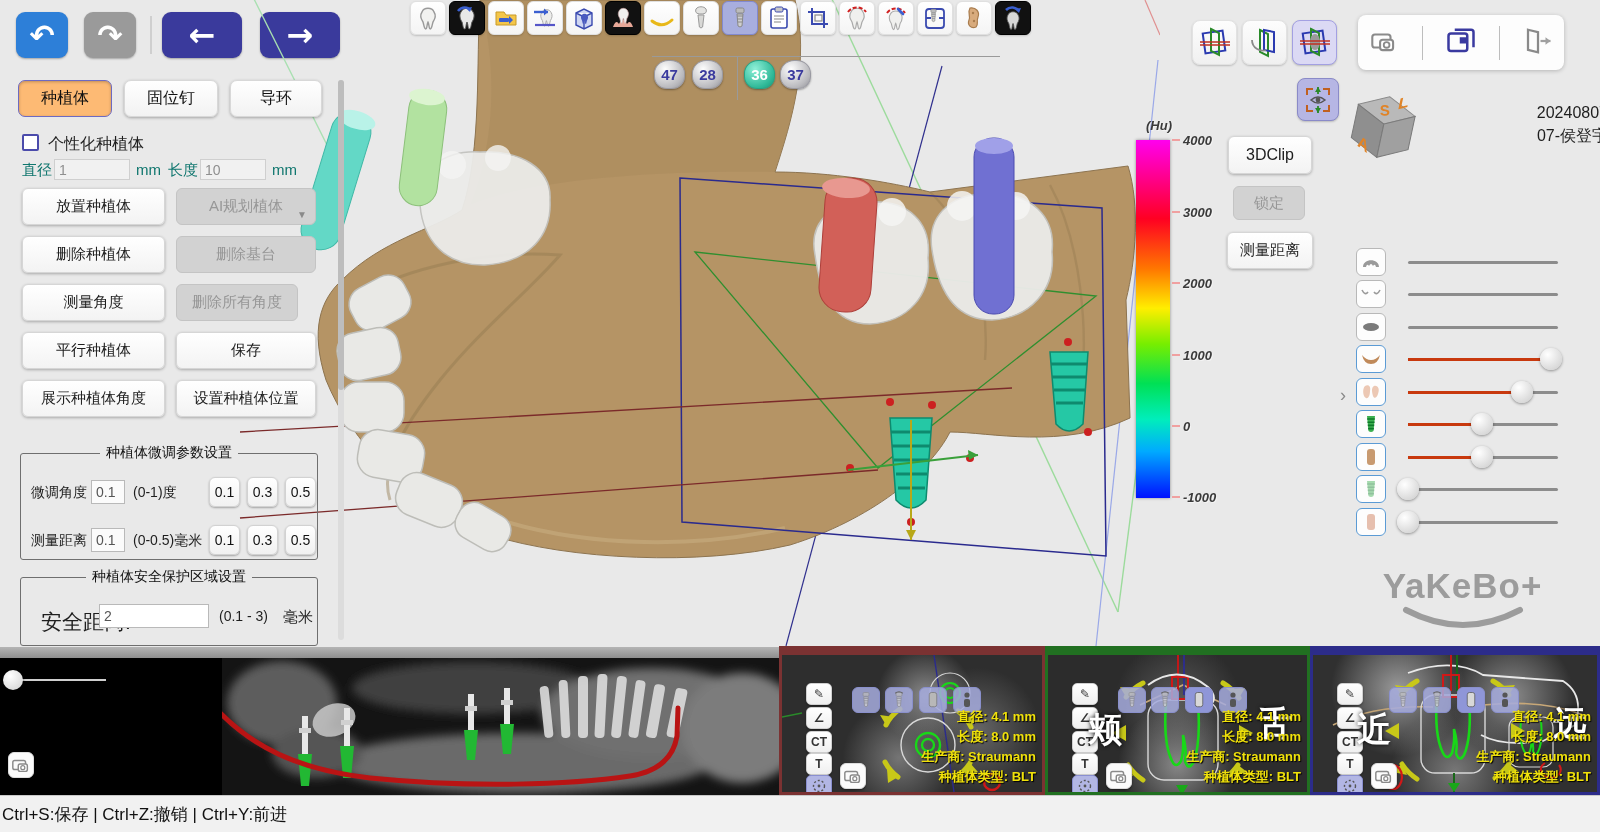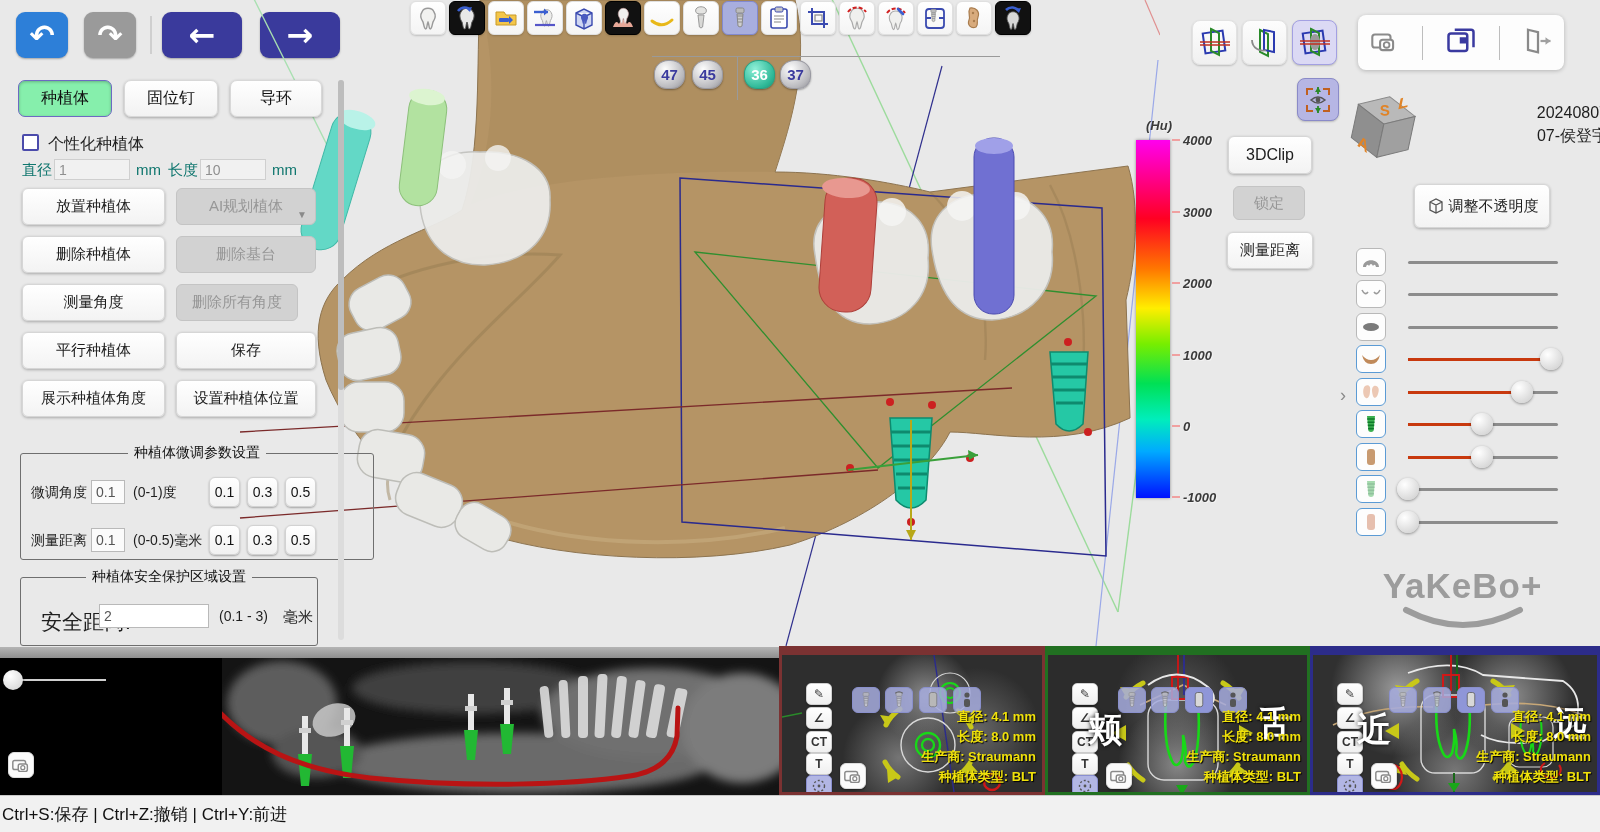--- a/index.html
+++ b/index.html
@@ -11,21 +11,21 @@
     color:#fff;font-family:"DejaVu Sans",sans-serif;font-weight:bold;cursor:pointer;
     box-shadow:0 1px 2px rgba(0,0,0,.3)}
   
   .btn{position:absolute;background:linear-gradient(#ffffff,#f3f3f3);border:1px solid #d6d6d6;border-radius:6px;
     box-shadow:0 1px 3px rgba(0,0,0,.28);display:flex;align-items:center;justify-content:center;
     font-size:15px;color:#1d1d1d;cursor:pointer;white-space:nowrap}
   .btn.disabled{background:#d2d2d2;border-color:#c4c4c4;color:#979797;box-shadow:none}
   .tab{position:absolute;height:37px;background:linear-gradient(#ffffff,#f2f2f2);border:1px solid #d8d8d8;
     border-radius:7px;box-shadow:0 1px 3px rgba(0,0,0,.3);display:flex;align-items:center;justify-content:center;
     font-size:16px;color:#111;cursor:pointer}
-  .tab.active{background:#86efac;border:1px solid #6d6ac2;box-shadow:inset 0 1px 3px rgba(0,0,0,.25)}
+  .tab.active{background:#fdba74;border:1px solid #6d6ac2;box-shadow:inset 0 1px 3px rgba(0,0,0,.25)}
   .smallbtn{position:absolute;width:31px;height:30px;background:linear-gradient(#fff,#f1f1f1);
     border:1px solid #d2d2d2;border-radius:6px;box-shadow:0 1px 2px rgba(0,0,0,.3);
     display:flex;align-items:center;justify-content:center;font-size:14px;color:#111;cursor:pointer}
   .numfield{position:absolute;background:#fbfbfb;border:1px solid #b9b9b9;font-size:14px;color:#555;padding:0 4px}
   .dimfield{position:absolute;background:#f1f1f1;border:1px solid #cfcfcf;font-size:14px;color:#8f8f8f;padding:0 4px}
   .lbl{position:absolute;font-size:15px;color:#1e1e1e;white-space:nowrap}
   .lbl.gray{color:#0f766e}
   fieldset{position:absolute;border:1px solid #6f6f6f;border-radius:3px;background:transparent}
   legend{margin:0 auto;padding:0 6px;font-size:14px;color:#111}
   
@@ -206,21 +206,21 @@
   </div>
   <div class="btn" style="left:22px;top:166px;width:143px;height:37px">删除种植体</div>
   <div class="btn disabled" style="left:176px;top:166px;width:140px;height:37px">删除基台</div>
   <div class="btn" style="left:22px;top:214px;width:143px;height:37px">测量角度</div>
   <div class="btn disabled" style="left:176px;top:214px;width:122px;height:37px">删除所有角度</div>
   <div class="btn" style="left:22px;top:262px;width:143px;height:37px">平行种植体</div>
   <div class="btn" style="left:176px;top:262px;width:140px;height:37px">保存</div>
   <div class="btn" style="left:22px;top:310px;width:143px;height:37px">展示种植体角度</div>
   <div class="btn" style="left:176px;top:310px;width:140px;height:37px">设置种植体位置</div>
 
-  <fieldset style="left:20px;top:374px;width:354px;height:116px">
+  <fieldset style="left:20px;top:374px;width:298px;height:116px">
     <legend>种植体微调参数设置</legend>
     <div class="lbl" style="left:10px;top:22px;font-size:14px">微调角度</div>
     <input class="numfield" style="left: 70px; top: 18px; width: 34px; height: 24px;" value="0.1">
     <div class="lbl" style="left:112px;top:22px;font-size:14px">(0-1)度</div>
     <div class="smallbtn" style="left:188px;top:15px">0.1</div>
     <div class="smallbtn" style="left:226px;top:15px">0.3</div>
     <div class="smallbtn" style="left:264px;top:15px">0.5</div>
     <div class="lbl" style="left:10px;top:70px;font-size:14px">测量距离</div>
     <input class="numfield" style="left: 70px; top: 66px; width: 34px; height: 24px;" value="0.1">
     <div class="lbl" style="left:112px;top:70px;font-size:14px">(0-0.5)毫米</div>
@@ -344,21 +344,21 @@
       <path d="M6 5 C10 1 16 2 19 6" stroke="#3a5fd0" stroke-width="2.6" fill="none"></path>
         <polygon points="19,8 21,3 15,4" fill="#3a5fd0"></polygon>
       </svg>
   </div>
 </div>
 
 <div class="abs" style="left:648px;top:50px;z-index:6;width:360px;height:50px">
   <div class="abs" style="left:4px;top:6px;width:348px;height:1px;background:#9a9a9a"></div>
   <div class="abs" style="left:89px;top:6px;width:1px;height:44px;background:#9a9a9a"></div>
   <div class="badge" style="left:6px;top:10px">47</div>
-  <div class="badge" style="left:44px;top:10px">45</div>
+  <div class="badge" style="left:44px;top:10px">28</div>
   <div class="badge teal" style="left:96px;top:10px">36</div>
   <div class="badge" style="left:132px;top:10px">37</div>
 </div>
 
 <div class="abs" style="left:1120px;top:118px;width:120px;height:390px;z-index:7">
   <div class="cbar-tick" style="left:26px;top:0">(Hu)</div>
   <div class="abs" style="left:16px;top:22px;width:34px;height:358px;
       background:linear-gradient(#ff00ee 0%,#ff0022 22%,#ff7700 36%,#ffee00 47%,#77ee00 57%,#00e055 68%,#00eebb 78%,#00aaff 87%,#0011ff 100%);
       box-shadow:0 0 3px rgba(0,0,0,.4)"></div>
   <div class="abs" style="left:52px;top:21px;width:8px;height:2px;background:#f0a0a0"></div>
@@ -445,26 +445,20 @@
         <text x="50" y="37" font-size="16" font-weight="bold" fill="#e08428" text-anchor="middle" transform="skewY(-26)">L</text>
       </g>
     </svg>
   </div>
   <div class="lbl" style="left:288px;top:104px;width:160px;text-align:right;font-size:16px">20240807</div>
   <div class="lbl" style="left:288px;top:126px;width:160px;text-align:right;font-size:16px">07-侯登宇</div>
 
   <div class="btn" style="left:68px;top:136px;width:84px;height:38px;font-size:16px">3DClip</div>
   <div class="btn disabled" style="left:73px;top:186px;width:72px;height:34px">锁定</div>
   <div class="btn" style="left:67px;top:232px;width:86px;height:37px">测量距离</div>
-  <div class="btn" style="left:254px;top:184px;width:136px;height:44px;font-size:15px">
-    <svg width="20" height="20" viewBox="0 0 20 20" style="margin-right:3px">
-      <path d="M4 6 L10 3 L16 6 L16 14 L10 17 L4 14 Z M4 6 L10 9 L16 6 M10 9 V17" fill="none" stroke="#555" stroke-width="1.3"></path>
-      </svg>
-    <span>调整不透明度</span>
-  </div>
   <div class="lbl" style="left:180px;top:385px;color:#8a8a8a;font-size:18px">›</div>
 </div>
 
 <div>
   <div class="slider-row" style="top:248px">
     <div class="sicon">
       <svg width="22" height="18" viewBox="0 0 22 18">
           <path d="M3 14 C3 5 19 5 19 14 L16 14 Q15 10 13 13 Q11 9 9 13 Q7 10 6 14 Z" fill="#9a9a9a"></path>
         </svg>
       </div>

